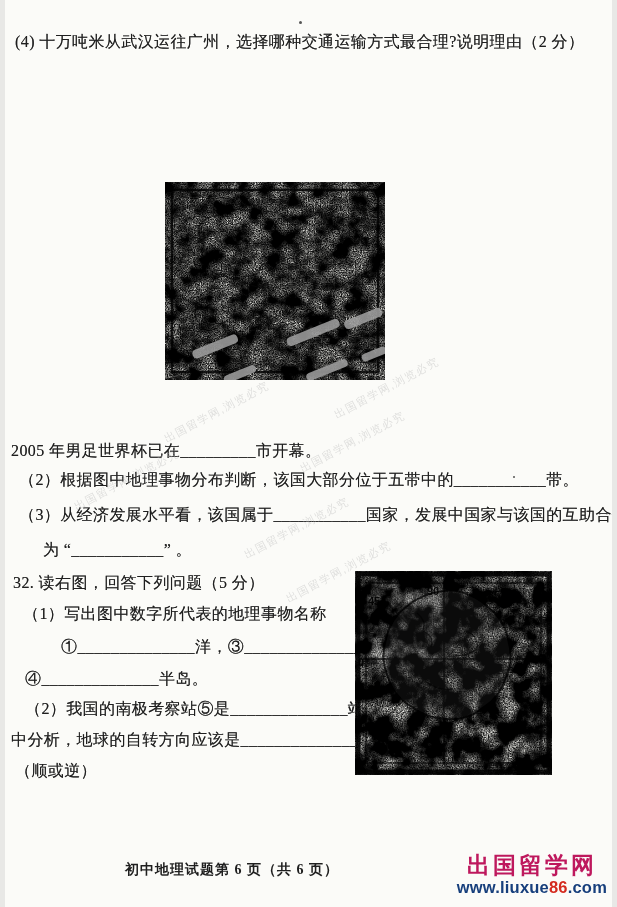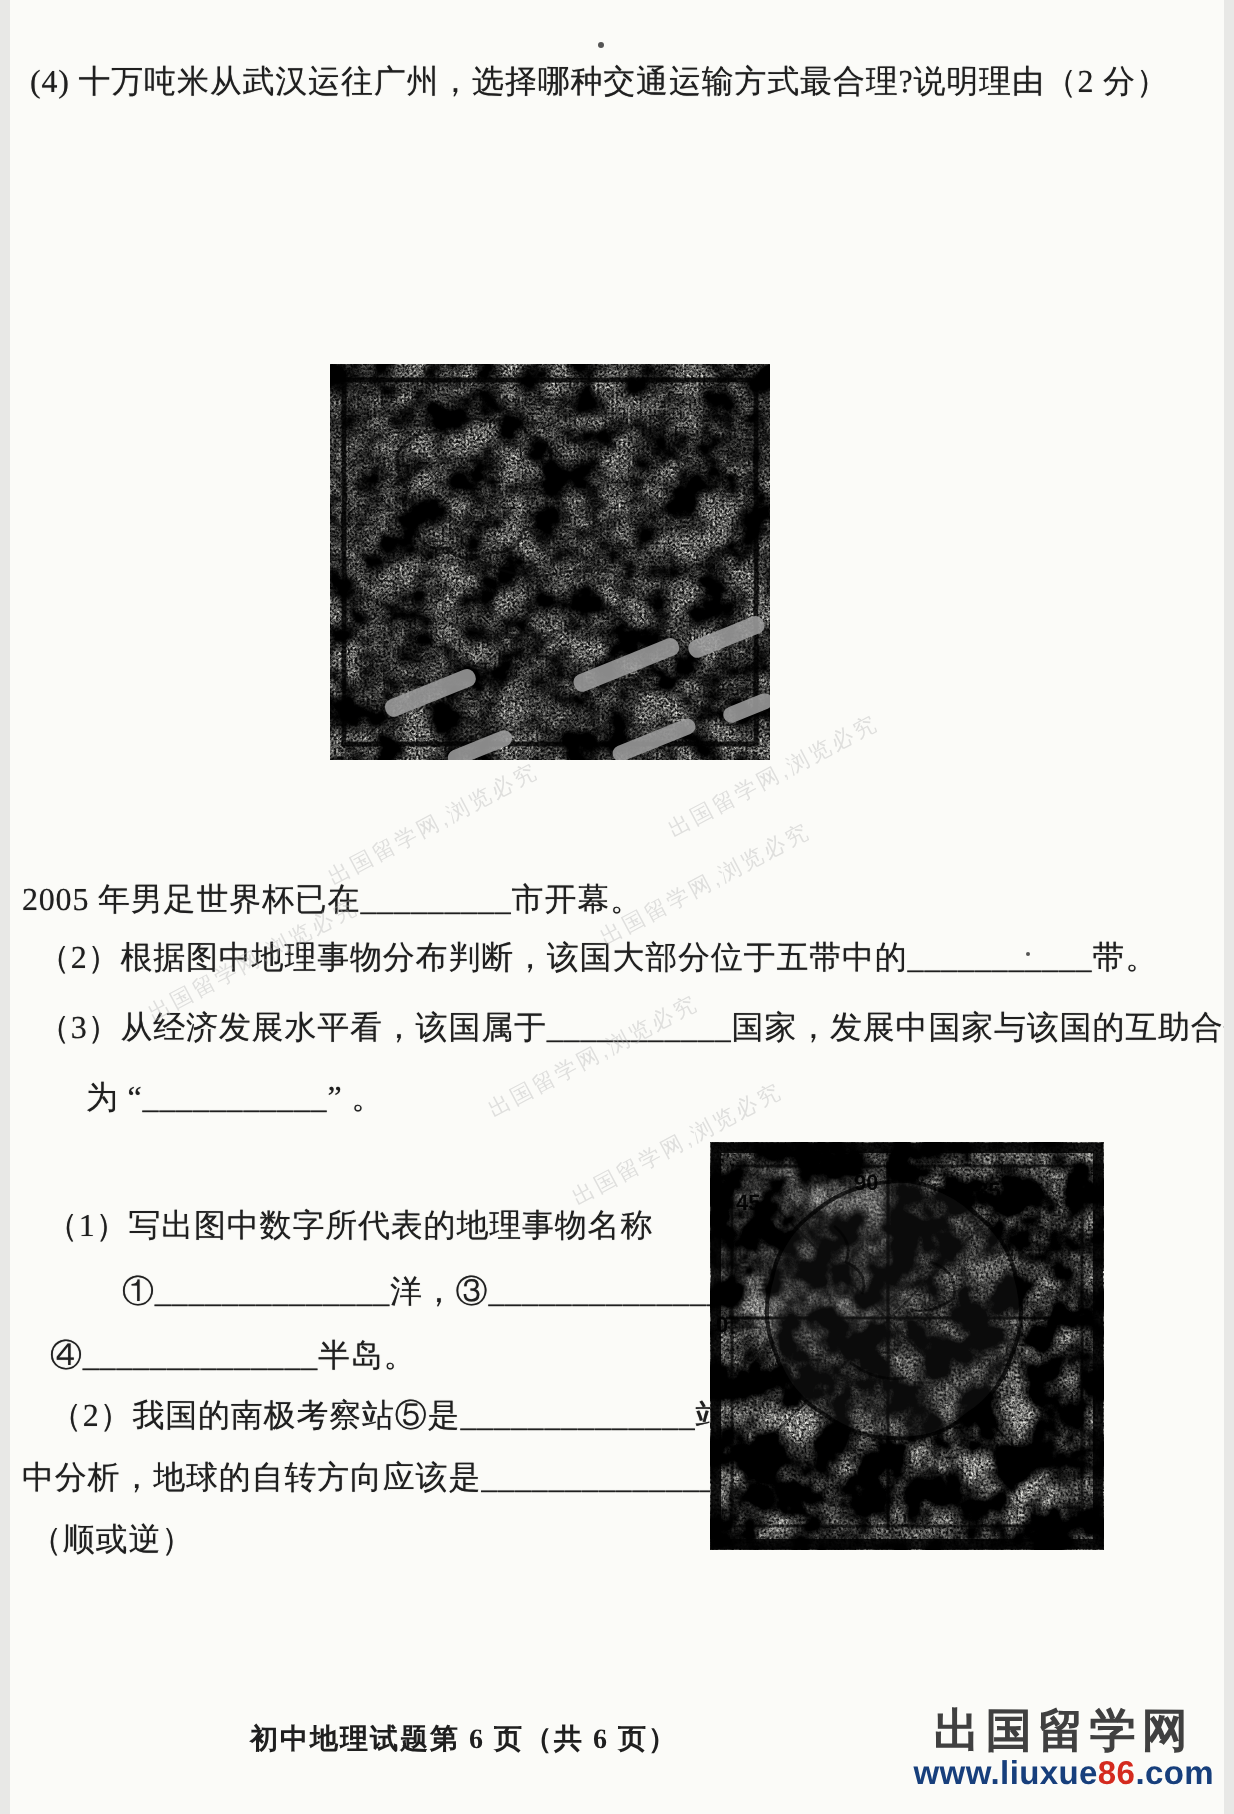--- a/index.html
+++ b/index.html
@@ -23,21 +23,21 @@
     pointer-events:none;
   }
   .speck { position:absolute; background:#555; border-radius:50%; }
   .map { position:absolute; display:block; }
   .footer-info {
     position:absolute; left:120px; top:861px; width:340px;
     text-align:left; font-size:14px; font-weight:bold; letter-spacing:1px;
   }
   .logo { position:absolute; right:5px; top:853px; text-align:center; line-height:1.1; }
   .logo-name {
-    display:block; font-size:23px; font-weight:bold; color:#404040;
+    display:block; font-size:23px; font-weight:bold; color:#be185d;
     letter-spacing:3px; font-family:"Liberation Sans","DejaVu Sans",sans-serif;
   }
   .logo-url {
     display:block; font-size:16.5px; font-weight:bold; color:#173f7c;
     font-family:"Liberation Sans","DejaVu Sans",sans-serif; letter-spacing:0.2px;text-align:right;
   }
   .logo-url .num { color:#d42a1e; }
 </style>
 </head>
 <body>
@@ -74,20 +74,21 @@
       <rect x="140" y="184" width="44" height="8" rx="4" transform="rotate(-22 162 188)"></rect>
       <rect x="196" y="168" width="26" height="8" rx="4" transform="rotate(-22 209 172)"></rect>
     </g>
   </svg>
 
   <div class="t" style="left:6px; top:441px;">2005 年男足世界杯已在_________市开幕。</div>
   <div class="t" style="left:14px; top:470px;">（2）根据图中地理事物分布判断，该国大部分位于五带中的___________带。</div>
   <div class="t" style="left:14px; top:505px;">（3）从经济发展水平看，该国属于___________国家，发展中国家与该国的互助合作称</div>
   <div class="t" style="left:38px; top:540px;">为 “___________” 。</div>
 
+  <div class="t" style="left:8px; top:573px;">32. 读右图，回答下列问题（5 分）</div>
   <div class="t" style="left:18px; top:604px;">（1）写出图中数字所代表的地理事物名称</div>
   <div class="t" style="left:56px; top:637px;">①______________洋，③______________洲，</div>
   <div class="t" style="left:20px; top:669px;">④______________半岛。</div>
   <div class="t" style="left:20px; top:699px;">（2）我国的南极考察站⑤是______________站，从图</div>
   <div class="t" style="left:6px; top:730px;">中分析，地球的自转方向应该是______________针。</div>
   <div class="t" style="left:10px; top:761px;">（顺或逆）</div>
 
   <svg class="map" style="left:350px; top:571px;" width="197" height="204" viewBox="0 0 197 204" aria-hidden="true">
     <defs>
       <filter id="speckle2" x="0" y="0" width="100%" height="100%">

